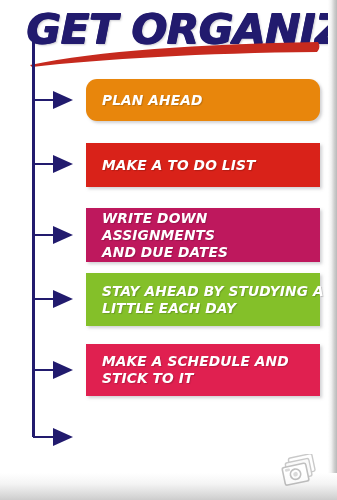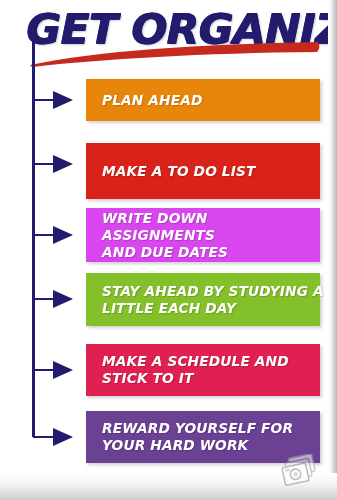--- a/index.html
+++ b/index.html
@@ -188,41 +188,37 @@
     </div>
   <div class="arrow" style="top:360px">
       <span class="stem"></span>
       <span class="head"></span>
     </div>
   <div class="arrow" style="top:427px">
       <span class="stem"></span>
       <span class="head"></span>
     </div>
 
-  <div class="bar" id="bar0" style="top: 79px; height: 42px; background: rgb(232, 134, 12);">
+  <div class="bar" id="bar0" style="top: 79px; height: 42px; background: rgb(232, 134, 12); border-radius: 11px;">
     <span class="bar-text" style="color: rgb(255, 255, 255);">PLAN AHEAD</span>
   </div>
-  <div class="bar" id="bar1" style="top: 143px; height: 56px; background: rgb(217, 34, 25);">
+  <div class="bar" id="bar1" style="top: 143px; height: 44px; background: rgb(217, 34, 25);">
     <span class="bar-text" style="color: rgb(255, 255, 255);">MAKE A TO DO LIST</span>
   </div>
-  <div class="bar" id="bar2" style="top: 208px; height: 54px; background: #d946ef;">
+  <div class="bar" id="bar2" style="top: 208px; height: 54px; background: #be185d;">
     <span class="bar-text" style="color: rgb(255, 255, 255);">WRITE DOWN ASSIGNMENTS
 AND DUE DATES</span>
   </div>
   <div class="bar" id="bar4" style="top: 344px; height: 52px; background: rgb(224, 32, 80);">
     <span class="bar-text" style="color: rgb(255, 255, 255);">MAKE A SCHEDULE AND
 STICK TO IT</span>
   </div>
   <div class="bar" id="bar3" style="top: 273px; height: 53px; background: rgb(132, 192, 41);">
     <span class="bar-text" style="color: rgb(255, 255, 255);">STAY AHEAD BY STUDYING A
 LITTLE EACH DAY</span>
-  </div>
-  <div class="bar" id="bar5" style="top: 411px; height: 52px; background: rgb(107, 65, 148);">
-    <span class="bar-text" style="color: rgb(255, 255, 255);">REWARD YOURSELF FOR
-YOUR HARD WORK</span>
   </div>
 
   <div class="edge-hair"></div>
   <div class="edge-right"></div>
   <div class="edge-bottom"></div>
 
   <svg class="watermark" viewBox="0 0 44 34">
     <g transform="rotate(-12 22 17)">
       <rect x="12" y="2" width="24" height="18" rx="2" fill="#ffffff" stroke="#9e9e9e" stroke-width="1.4"></rect>
       <rect x="8" y="6" width="24" height="18" rx="2" fill="#f7f7f7" stroke="#9e9e9e" stroke-width="1.4"></rect>

